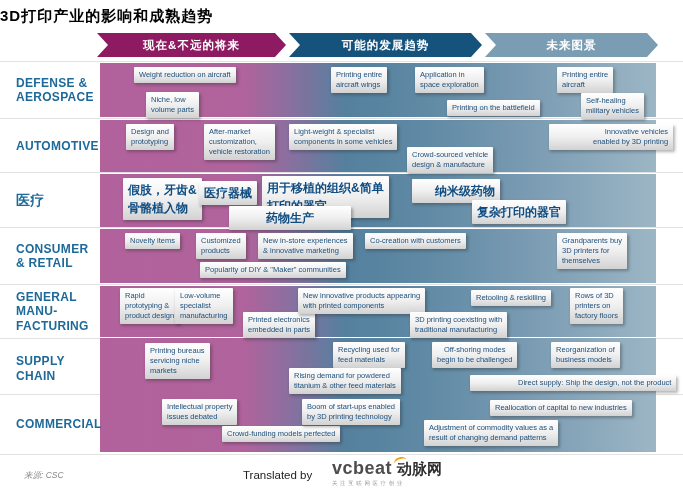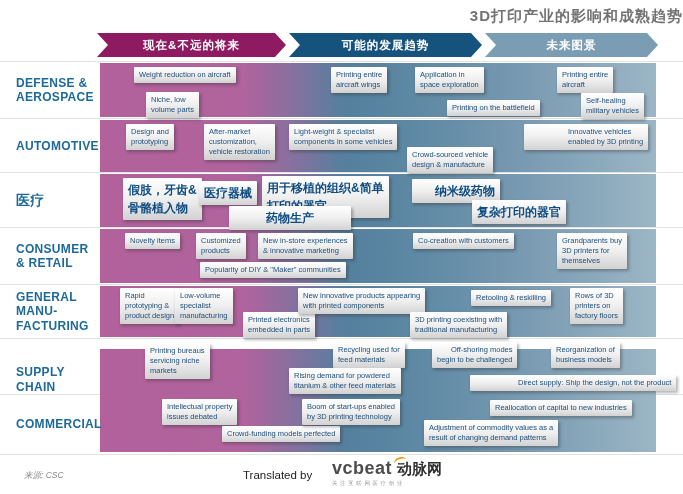--- a/index.html
+++ b/index.html
@@ -1,19 +1,19 @@
 <!DOCTYPE html>
 <html><head>
 <meta charset="utf-8">
 <style>
   html,body{margin:0;padding:0;background:#fff;}
   .stage{position:relative;width:683px;height:494px;background:#ffffff;
          font-family:"Liberation Sans",sans-serif;overflow:hidden;}
-  .title{position:absolute;top:7px;left:0;width:100%;text-align:right;
-         font-size:15px;font-weight:bold;color:#737373;letter-spacing:1px;}
+  .title{position:absolute;top:7px;left:0;width:100%;text-align:left;
+         font-size:15px;font-weight:bold;color:#000000;letter-spacing:1px;}
   #phaseBar{position:absolute;top:33px;left:0;width:594px;height:24px;}
   .phase{position:absolute;top:0;height:24px;display:flex;align-items:center;justify-content:center;
          color:#fff;font-weight:bold;font-size:11.5px;letter-spacing:1px;
          clip-path:polygon(0 0, calc(100% - 11px) 0, 100% 50%, calc(100% - 11px) 100%, 0 100%, 11px 50%);}
   .rule{position:absolute;left:0;width:683px;height:1px;background:#e2e2e2;}
   .row{position:absolute;left:0;width:683px;}
   .row-label{position:absolute;left:16px;top:0;height:100%;width:84px;display:flex;align-items:center;
          font-weight:bold;color:#1d6a9a;font-size:12px;line-height:1.2;letter-spacing:.3px;white-space:pre-line;}
   .row-band{position:absolute;left:100px;top:0;height:100%;width:556px;
          background:linear-gradient(to right,#b2619b 0%,#b0639c 26%,#8a6f9f 34%,#54809e 44%,#5f89a4 58%,#7b9cb3 78%,#9cb6c5 100%);}
@@ -67,21 +67,21 @@
         <div class="row-band"></div>
         <div class="row-label">CONSUMER
 &amp; RETAIL</div>
       </div>
       <div class="row" style="top: 286px; height: 51px;">
         <div class="row-band"></div>
         <div class="row-label">GENERAL
 MANU-
 FACTURING</div>
       </div>
-      <div class="row" style="top: 349px; height: 61px;">
+      <div class="row" style="top: 338px; height: 61px;">
         <div class="row-band"></div>
         <div class="row-label">SUPPLY
 CHAIN</div>
       </div>
       <div class="row" style="top: 396px; height: 56px;">
         <div class="row-band"></div>
         <div class="row-label">COMMERCIAL</div>
       </div>
     </div>
   <div id="boxLayer">
@@ -99,37 +99,37 @@
 military vehicles</div>
       <div class="box" style="left: 126px; top: 124px; text-align: left;">Design and
 prototyping</div>
       <div class="box" style="left: 204px; top: 124px; text-align: left;">After-market
 customization,
 vehicle restoration</div>
       <div class="box" style="left: 289px; top: 124px; text-align: left;">Light-weight &amp; specialist
 components in some vehicles</div>
       <div class="box" style="left: 407px; top: 147px; text-align: left;">Crowd-sourced vehicle
 design &amp; manufacture</div>
-      <div class="box" style="left: 524px; top: 124px; text-align: left; padding-left: 44px;">Innovative vehicles
+      <div class="box" style="left: 549px; top: 124px; text-align: right; padding-left: 44px;">Innovative vehicles
 enabled by 3D printing</div>
       <div class="box cn" style="left: 123px; top: 178px; text-align: left;">假肢，牙齿&amp;
 骨骼植入物</div>
       <div class="box cn" style="left: 199px; top: 181px; text-align: center;">医疗器械</div>
       <div class="box cn" style="left: 262px; top: 176px; text-align: left;">用于移植的组织&amp;简单
 打印的器官</div>
       <div class="box cn" style="left: 229px; top: 206px; width: 112px; text-align: center;">药物生产</div>
       <div class="box cn" style="left: 412px; top: 179px; width: 78px; text-align: right;">纳米级药物</div>
       <div class="box cn" style="left: 472px; top: 200px; text-align: center;">复杂打印的器官</div>
       <div class="box" style="left: 125px; top: 233px; text-align: center;">Novelty items</div>
       <div class="box" style="left: 196px; top: 233px; text-align: left;">Customized
 products</div>
       <div class="box" style="left: 258px; top: 233px; text-align: left;">New in-store experiences
 &amp; innovative marketing</div>
       <div class="box" style="left: 200px; top: 262px; text-align: center;">Popularity of DIY &amp; "Maker" communities</div>
-      <div class="box" style="left: 365px; top: 233px; text-align: center; margin-left: 48px;">Co-creation with customers</div>
+      <div class="box" style="left: 365px; top: 233px; text-align: center;">Co-creation with customers</div>
       <div class="box" style="left: 557px; top: 233px; text-align: left;">Grandparents buy
 3D printers for
 themselves</div>
       <div class="box" style="left: 105px; top: 288px; text-align: left; margin-left: 15px;">Rapid
 prototyping &amp;
 product design</div>
       <div class="box" style="left: 175px; top: 288px; text-align: left;">Low-volume
 specialist
 manufacturing</div>
       <div class="box" style="left: 243px; top: 312px; text-align: left;">Printed electronics
@@ -142,21 +142,21 @@
       <div class="box" style="left: 570px; top: 288px; text-align: left;">Rows of 3D
 printers on
 factory floors</div>
       <div class="box" style="left: 138px; top: 343px; text-align: left; margin-left: 7px;">Printing bureaus
 servicing niche
 markets</div>
       <div class="box" style="left: 333px; top: 342px; text-align: left;">Recycling used for
 feed materials</div>
       <div class="box" style="left: 289px; top: 368px; text-align: left;">Rising demand for powdered
 titanium &amp; other feed materials</div>
-      <div class="box" style="left: 432px; top: 342px; text-align: right;">Off-shoring modes
+      <div class="box" style="left: 432px; top: 342px; text-align: center;">Off-shoring modes
 begin to be challenged</div>
       <div class="box" style="left: 470px; top: 375px; text-align: center; padding-left: 48px;">Direct supply: Ship the design, not the product</div>
       <div class="box" style="left: 551px; top: 342px; text-align: left;">Reorganization of
 business models</div>
       <div class="box" style="left: 162px; top: 399px; text-align: left;">Intellectual property
 issues debated</div>
       <div class="box" style="left: 222px; top: 426px; text-align: center;">Crowd-funding models perfected</div>
       <div class="box" style="left: 302px; top: 399px; text-align: left;">Boom of start-ups enabled
 by 3D printing technology</div>
       <div class="box" style="left: 424px; top: 420px; text-align: left;">Adjustment of commodity values as a

